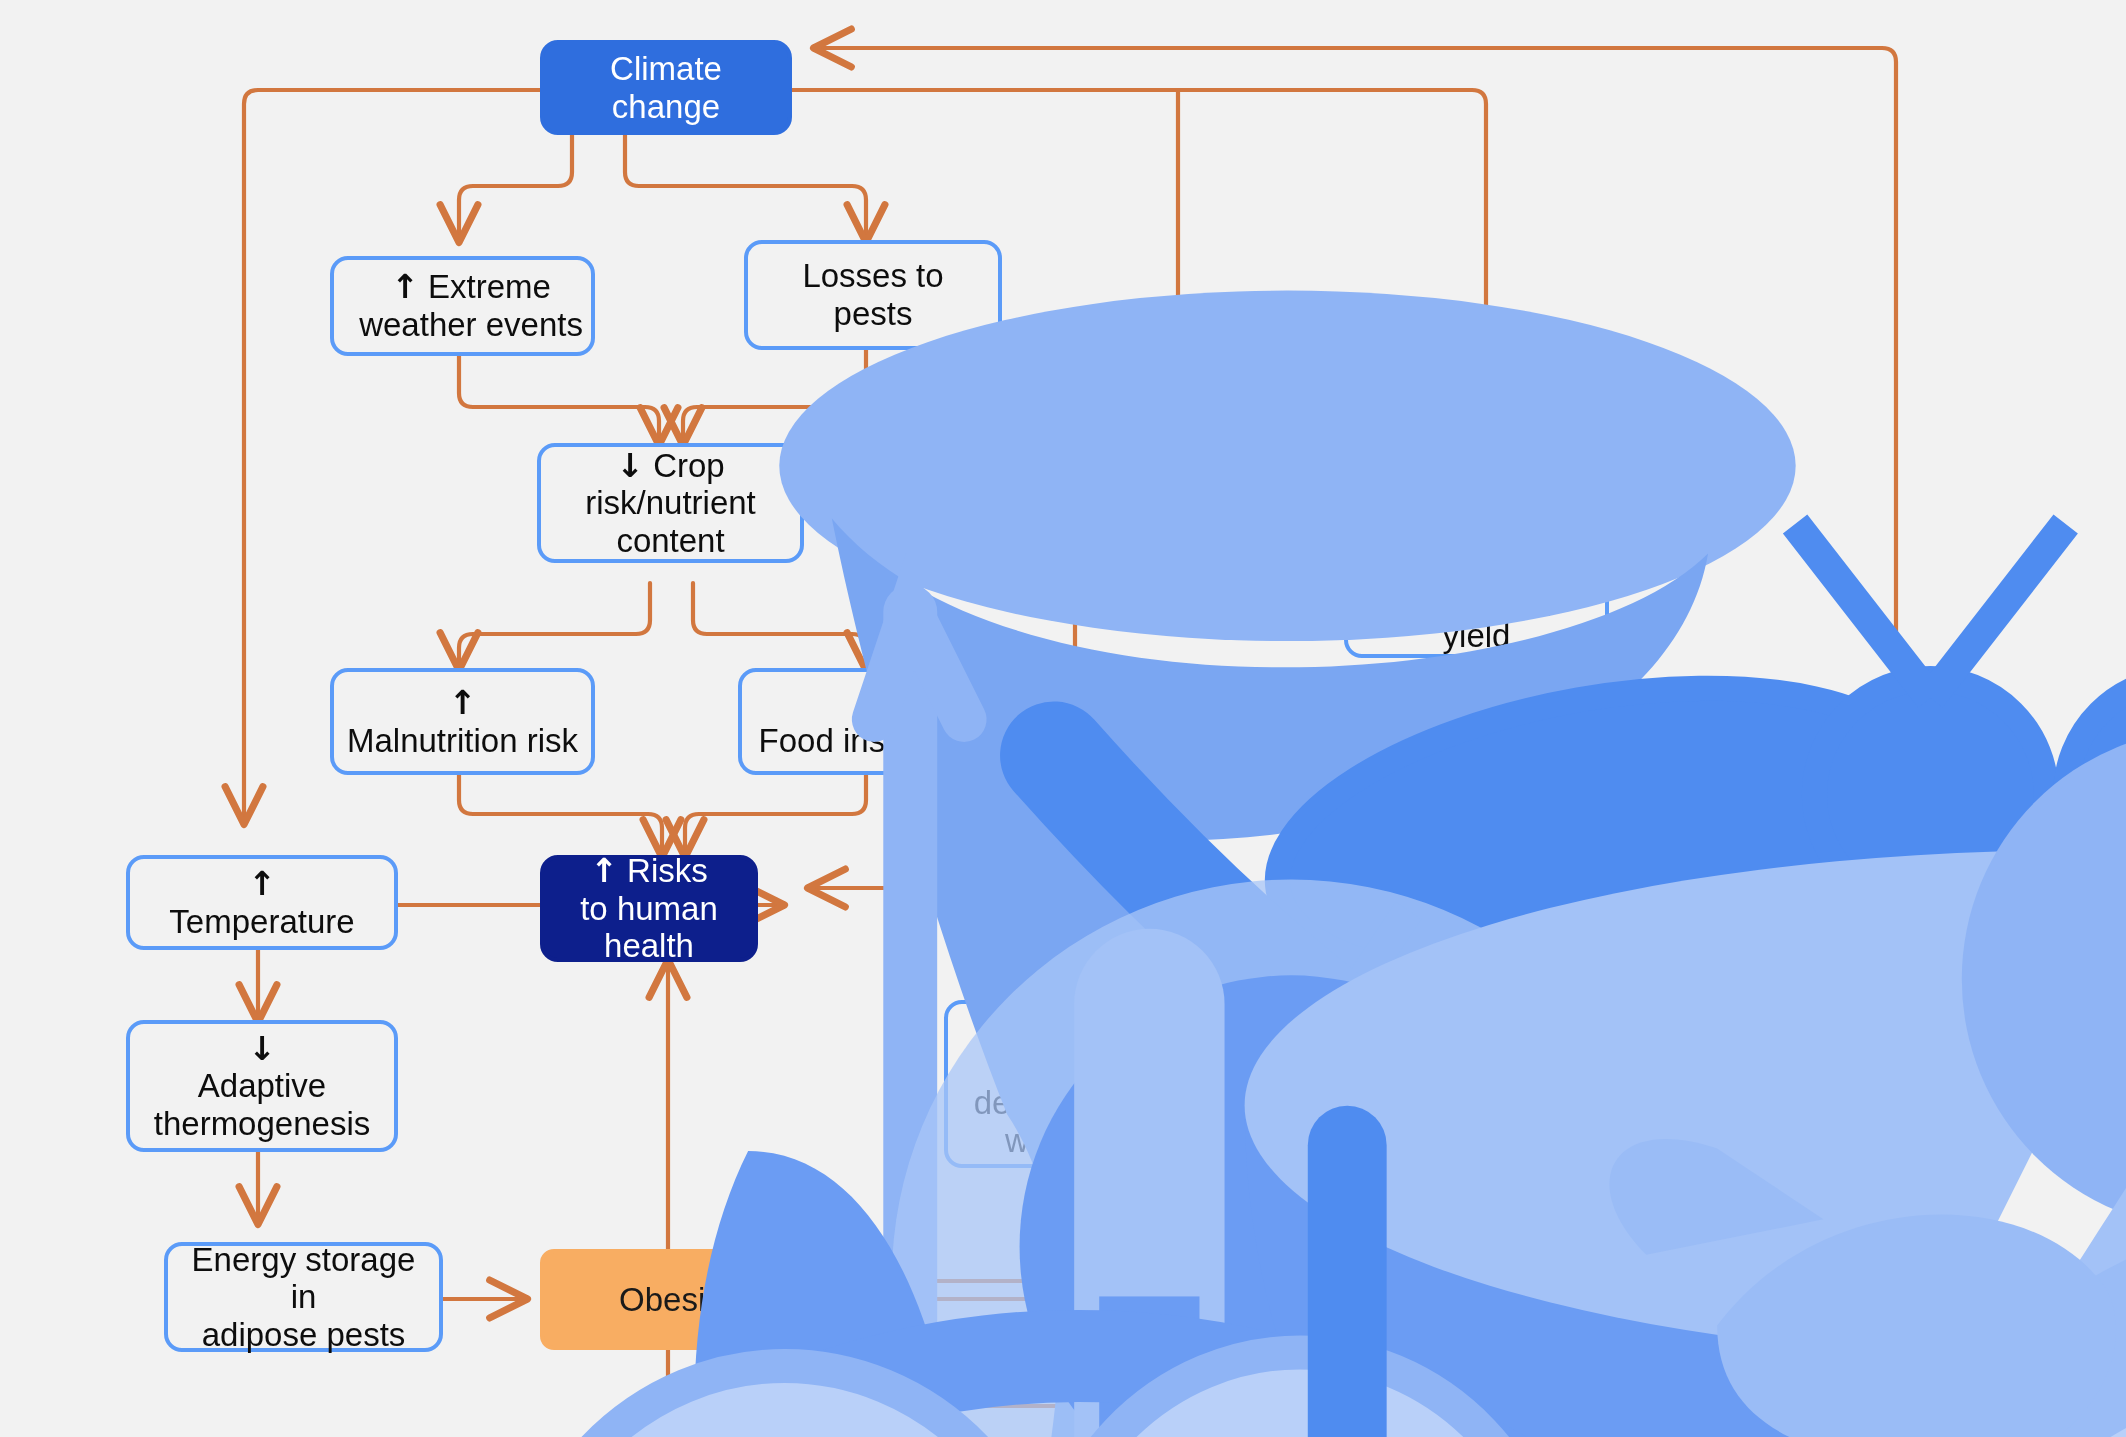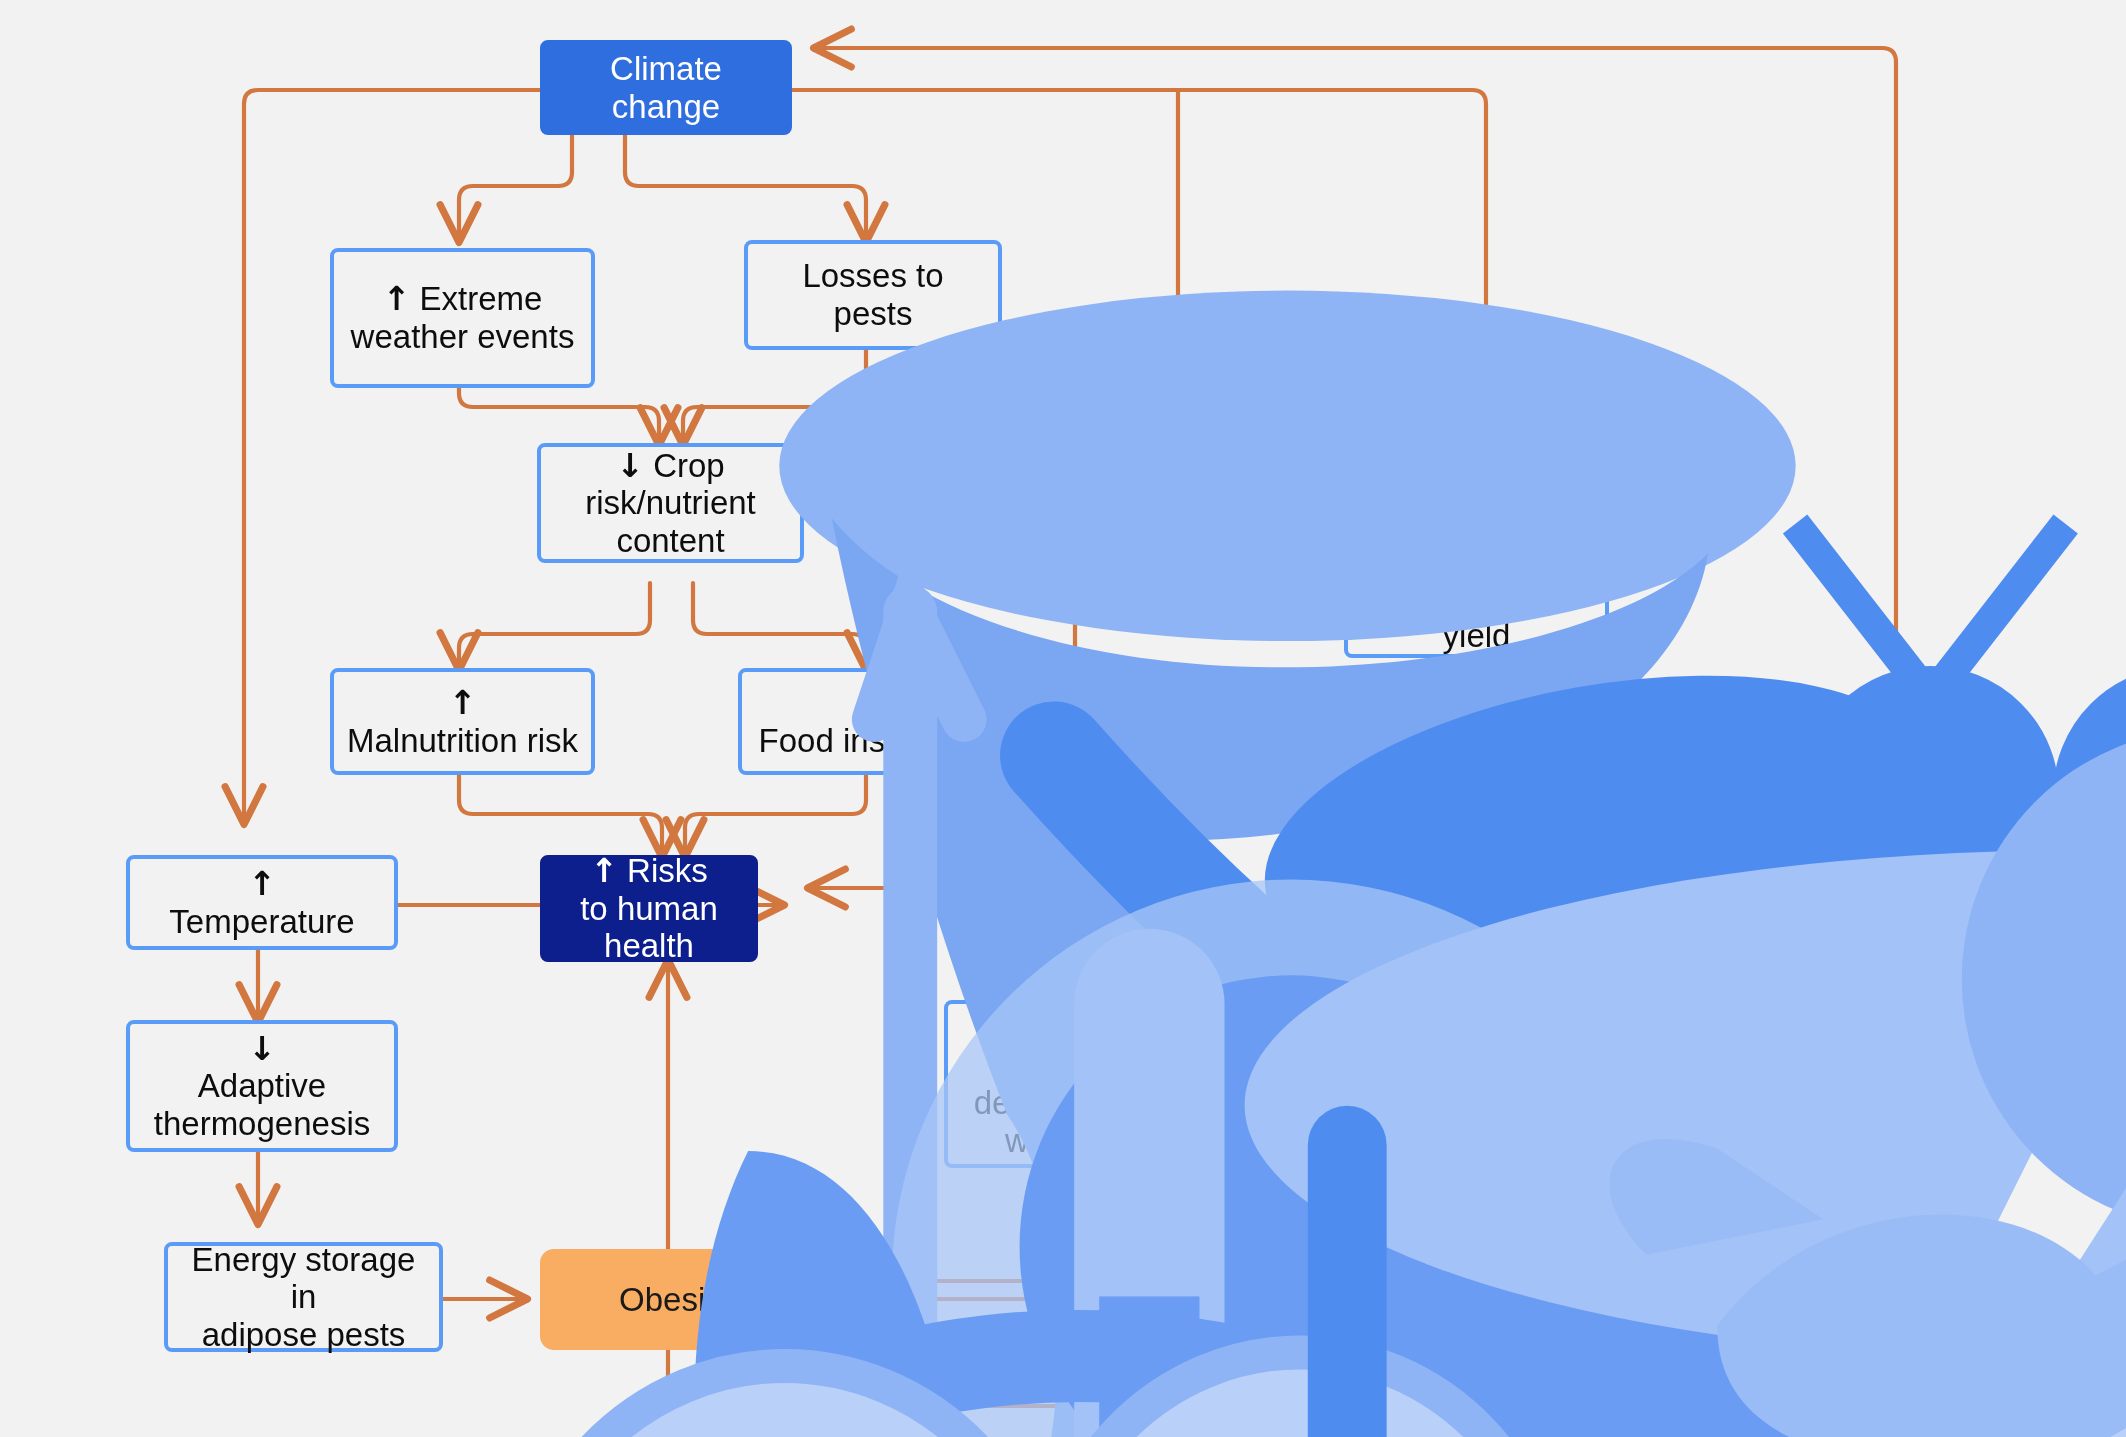--- a/index.html
+++ b/index.html
@@ -1,21 +1,21 @@
 <!DOCTYPE html>
 <html><head>
 <meta charset="utf-8">
 <title>Climate change &amp; obesity systems diagram</title>
 <style>
   html,body{margin:0;padding:0;background:#f2f2f2;}
   body{font-family:"Liberation Sans","DejaVu Sans",sans-serif;}
   #stage{position:relative;width:2126px;height:1437px;background:#f2f2f2;overflow:hidden;}
   #stage svg{position:absolute;left:0;top:0;width:2126px;height:1437px;}
   .node{position:absolute;box-sizing:border-box;display:flex;align-items:center;
-        justify-content:center;text-align:center;border-radius:8px;
+        justify-content:center;text-align:center;border-radius:18px;
         background:#f2f2f2;border:4px solid #5b9bf8;color:#0d0d0d;
         font-size:33px;line-height:1.14;padding:4px 8px;}
   .node.filled-blue{background:#2f6ede;border-color:#2f6ede;color:#ffffff;}
   .node.filled-navy{background:#0d1f8c;border-color:#0d1f8c;color:#ffffff;}
   .node.filled-orange{background:#f8ad62;border-color:#f8ad62;color:#1a1a1a;border-radius:14px;}
   .node .txt{display:block;}
   .arw{font-family:"DejaVu Sans",sans-serif;font-weight:bold;}
   .icon{position:absolute;pointer-events:none;}
   .icon svg{display:block;}
 </style>
@@ -92,21 +92,21 @@
 
       <path d="M1896,1032 L1896,62 Q1896,48 1882,48 L816,48"></path>
     </g>
   </svg>
 
   <div class="node filled-blue" style="left:540px;top:40px;width:252px;height:95px;">
     <span class="txt"><span>Climate</span><br>
       <span>change</span></span>
   </div>
 
-  <div class="node" style="left:330px;top:248px;width:265px;height:140px;">
+  <div class="node" style="left:330px;top:256px;width:265px;height:100px;justify-content:flex-end;">
     <span class="txt"><span class="arw">↑</span>
       <span>Extreme</span><br>
       <span>weather events</span></span>
   </div>
 
   <div class="node" style="left:744px;top:240px;width:258px;height:110px;">
     <span class="txt"><span>Losses to</span><br>
       <span>pests</span></span>
   </div>
 

